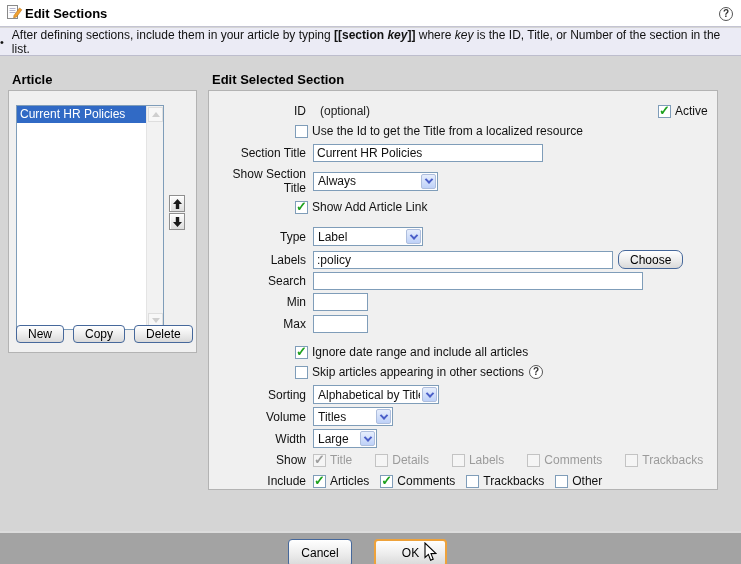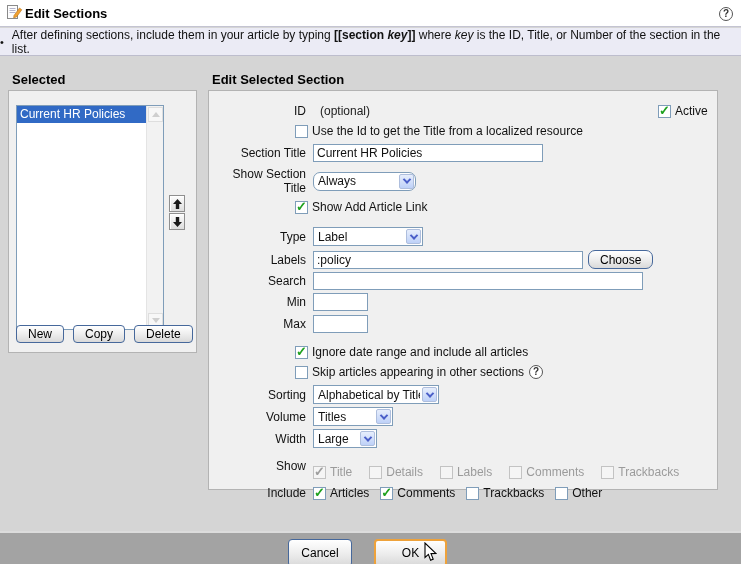--- a/index.html
+++ b/index.html
@@ -105,21 +105,21 @@
     </span>
     <span class="ttl">Edit Sections</span>
     <span class="helpcirc">?</span>
   </div>
 
   <div class="infobar">
     <span class="bullet">•</span>
     <span><span>After defining sections, include them in your article by typing </span><b><span>[[section </span><i>key</i><span>]]</span></b><span> where </span><i>key</i><span> is the ID, Title, or Number of the section in the list.</span></span>
   </div>
 
-  <div class="panel-h" style="left:12px; top:72px;">Selected</div>
+  <div class="panel-h" style="left:12px; top:72px;">Article</div>
   <div class="panel-h" style="left:212px; top:72px;">Edit Selected Section</div>
 
   <div class="panel" id="sections-panel">
     <div class="listbox">
       <div class="listitem selected">Current HR Policies</div>
       <div class="lb-scroll">
         <div class="lb-btn up">
             <span class="tri-up"></span>
           </div>
         <div class="lb-btn down">
@@ -163,21 +163,21 @@
         </span>
       </div>
 
       <div class="row" style="margin-bottom:5px;">
         <span class="lbl">Section Title</span>
         <input class="tf" style="width: 230px;" value="Current HR Policies">
       </div>
 
       <div class="row" style="margin-bottom:5px;">
         <span class="lbl">Show Section Title</span>
-        <span class="sel" style="width:103px;border-radius:7px;">
+        <span class="sel" style="width:125px;">
           <span class="sval">Always</span>
           <span class="arrow">
               <span class="chev"></span>
             </span>
         </span>
       </div>
 
       <div class="row cbrow" style="margin-bottom:13px;">
         <span class="cbwrap">
           <span class="cb checked"></span>
@@ -190,21 +190,21 @@
         <span class="sel" style="width:110px;">
           <span class="sval">Label</span>
           <span class="arrow">
               <span class="chev"></span>
             </span>
         </span>
       </div>
 
       <div class="row" style="margin-bottom:3px;">
         <span class="lbl">Labels</span>
-        <input class="tf" style="width: 270px;" value=":policy">
+        <input class="tf" style="width: 300px;" value=":policy">
         <span class="btn" style="margin-left:5px; height:19px;border-radius:7px;">Choose</span>
       </div>
 
       <div class="row" style="margin-bottom:3px;">
         <span class="lbl">Search</span>
         <input class="tf" style="width: 330px;" value="">
       </div>
 
       <div class="row" style="margin-bottom:4px;">
         <span class="lbl">Min</span>
@@ -256,21 +256,21 @@
         <span class="sel" style="width:64px;">
           <span class="sval">Large</span>
           <span class="arrow">
               <span class="chev"></span>
             </span>
         </span>
       </div>
 
       <div class="row" style="margin-bottom:7px;">
         <span class="lbl">Show</span>
-        <span id="show-options" style="display:inline-flex; gap:17px;margin-top:12px;">
+        <span id="show-options" style="display:inline-flex; gap:23px;">
             <span class="cbwrap disabled">
               <span class="cb checked disabled"></span>
               <span class="cl">Title</span>
             </span>
             <span class="cbwrap disabled">
               <span class="cb disabled"></span>
               <span class="cl">Details</span>
             </span>
             <span class="cbwrap disabled">
               <span class="cb disabled"></span>

